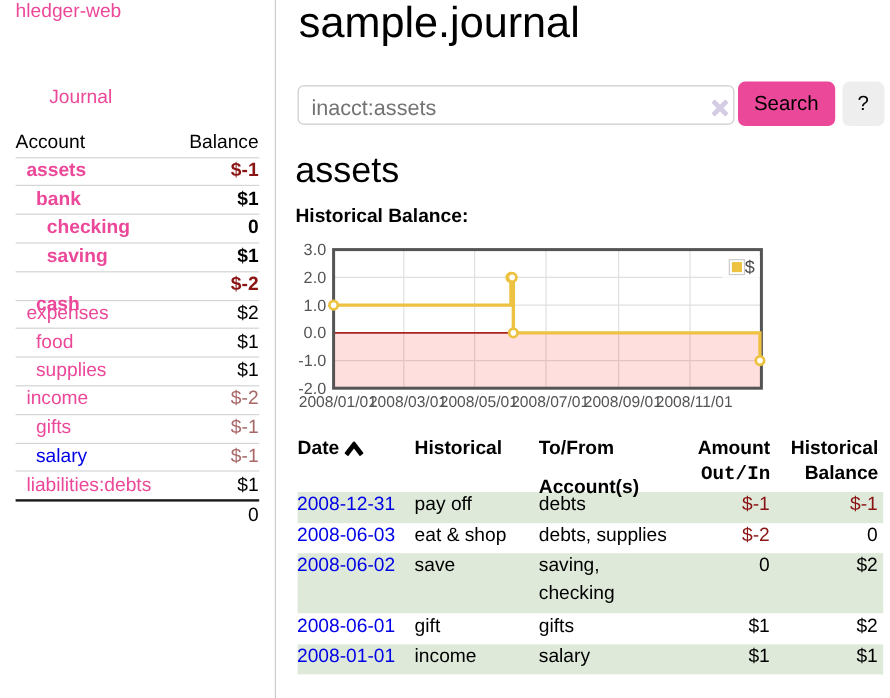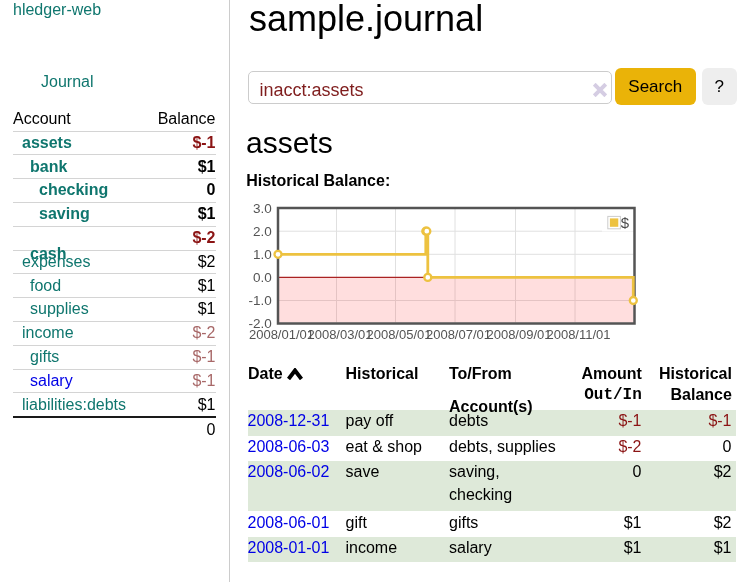--- a/index.html
+++ b/index.html
@@ -1,19 +1,19 @@
 <!DOCTYPE html>
 <html><head>
 <meta charset="utf-8">
 <style>
 * { margin:0; padding:0; box-sizing:border-box; }
 html,body { width:742px; height:582px; background:#fff; font-family:"Liberation Sans",sans-serif; color:#000; }
 .ab { position:absolute; line-height:20px; font-size:16px; white-space:nowrap; }
 .b { font-weight:bold; }
-.purple { color:#0f766e; }
+.purple { color:#ec4899; }
 .blue { color:#0000e6; }
 .negb { color:#8b1414; }
 .negl { color:#a86868; }
 .r { text-align:right; }
 </style>
 </head>
 <body>
 
 <div class="ab" style="left:229px;top:0;width:1px;height:582px;background:#ccc;"></div>
 
@@ -62,25 +62,25 @@
     <div class="ab purple" style="left:22px;top:394.65px;">liabilities:debts</div>
     <div class="ab  r" style="right:526.5px;top:394.65px;">$1</div>
     <div class="ab r" style="right:526.5px;top:419.75px;">0</div>
   </div>
 
 <div id="rows"></div>
 
 <div class="ab" style="left:249px;top:-1px;font-size:36px;line-height:40px;">sample.journal</div>
 
 <div class="ab" style="left:247.5px;top:71px;width:364px;height:33px;border:1px solid #ccc;border-radius:5px;"></div>
-<div class="ab" style="left:259.5px;top:79px;font-size:18px;line-height:22px;color:#7f1d1d;">inacct:assets</div>
+<div class="ab" style="left:259.5px;top:79px;font-size:18px;line-height:22px;color:#737373;">inacct:assets</div>
 <svg class="ab" style="left:592.5px;top:82.5px;" width="14" height="14" viewBox="0 0 14 14">
     <path d="M1.2 1.2 L12.8 12.8 M12.8 1.2 L1.2 12.8" stroke="#d5cde3" stroke-width="4" stroke-linecap="butt"></path>
   </svg>
-<div class="ab" style="left:614.5px;top:68px;width:81.5px;height:37px;background:#eab308;border-radius:6px;font-size:17px;line-height:37px;text-align:center;">Search</div>
+<div class="ab" style="left:614.5px;top:68px;width:81.5px;height:37px;background:#ec4899;border-radius:6px;font-size:17px;line-height:37px;text-align:center;">Search</div>
 <div class="ab" style="left:702px;top:68px;width:34.5px;height:37px;background:#eeeeee;border-radius:6px;font-size:17px;line-height:37px;text-align:center;">?</div>
 
 <div class="ab" style="left:246px;top:126px;font-size:30px;line-height:34px;">assets</div>
 <div class="ab b" style="left:246.2px;top:171px;">Historical Balance:</div>
 
 <svg class="ab" style="left:240px;top:200px;" width="430" height="150" viewBox="0 0 430 150">
 
   <g font-size="13.5" fill="#545454" text-anchor="end">
     <text x="31.8" y="12.7">3.0</text>
     <text x="31.8" y="35.8">2.0</text>

